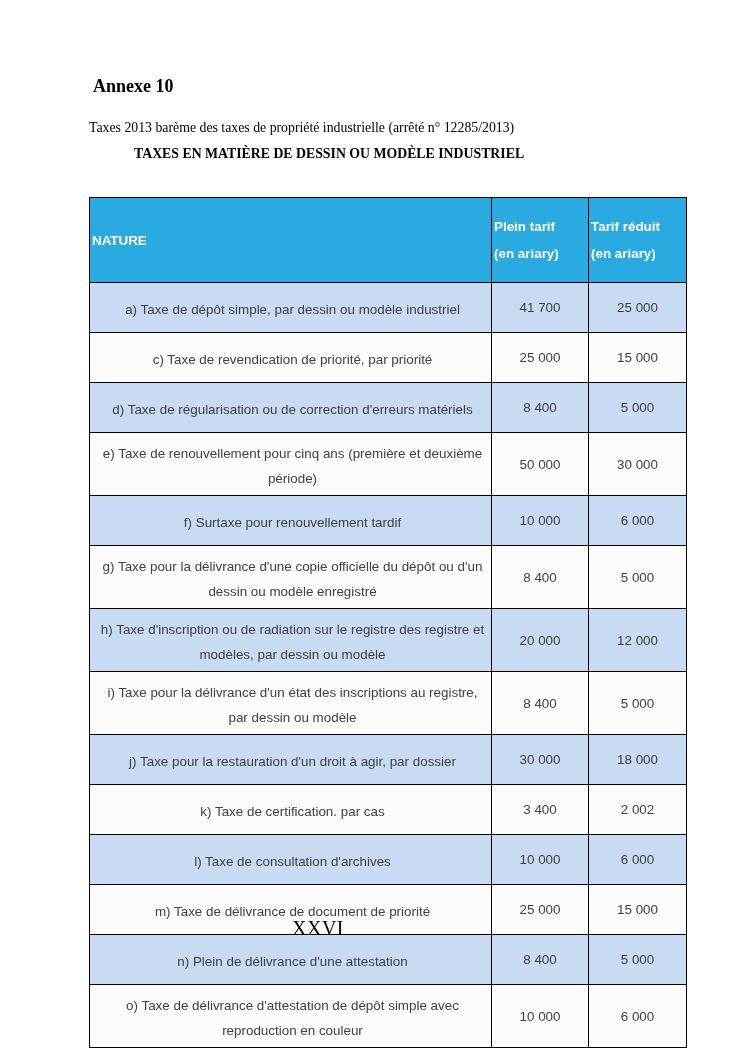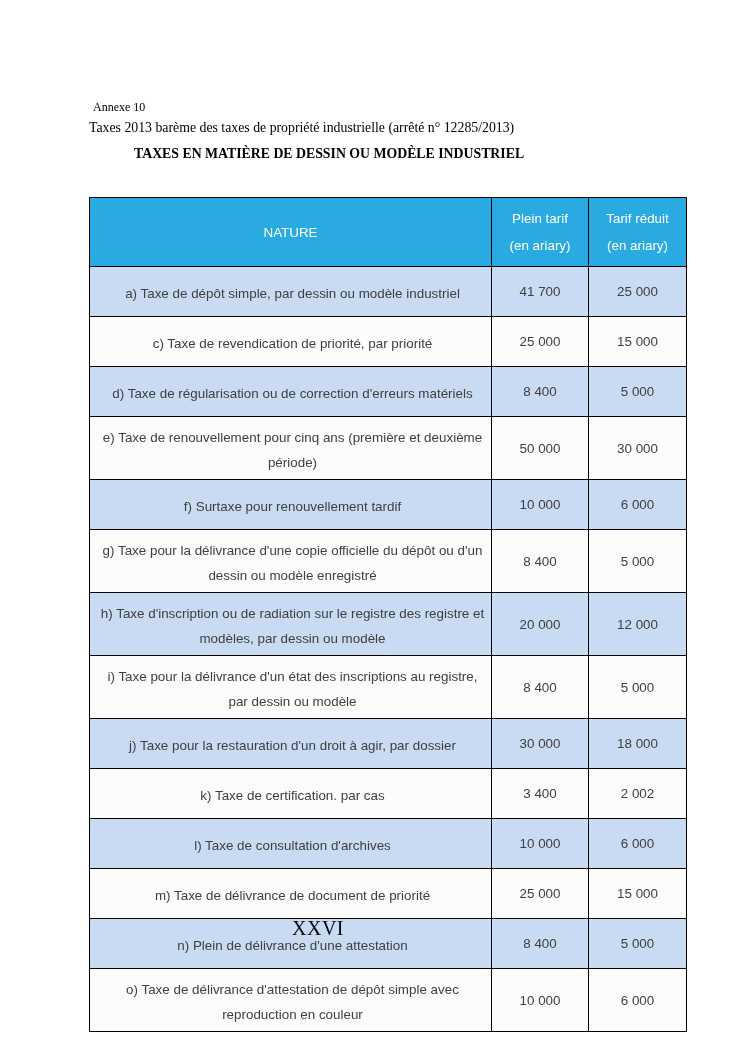--- a/index.html
+++ b/index.html
@@ -12,23 +12,23 @@
     width: 745px;
     height: 1053px;
     background: #ffffff;
     font-family: "Liberation Serif", serif;
     color: #000000;
     overflow: hidden;
   }
   .annexe-title {
     position: absolute;
     left: 93px;
-    top: 100px;
-    font-size: 12px;
-    font-weight: normal;
+    top: 76px;
+    font-size: 18px;
+    font-weight: bold;
   }
   .subtitle {
     position: absolute;
     left: 89px;
     top: 120px;
     font-size: 13.8px;
   }
   .caption {
     position: absolute;
     left: 134px;
@@ -47,26 +47,26 @@
     font-size: 13.4px;
     color: var(--body-text, #404040);
   }
   table.tax-table th,
   table.tax-table td {
     border: 1px solid var(--border-color, #000000);
   }
   thead th {
     background: var(--header-bg, #29ABE2);
     color: var(--header-text, #ffffff);
-    font-weight: normal;
+    font-weight: bold;
     height: 60px;
     line-height: 27px;
-    text-align: center;
+    text-align: left;
     vertical-align: middle;
-    padding: 4px 2px;
+    padding: 12px 2px;
   }
   tbody td {
     vertical-align: middle;
   }
   td.nature-cell {
     padding: 8px 2px 4px 6px;
     line-height: 25px;
     text-align: center;
   }
   td.amount-cell {

